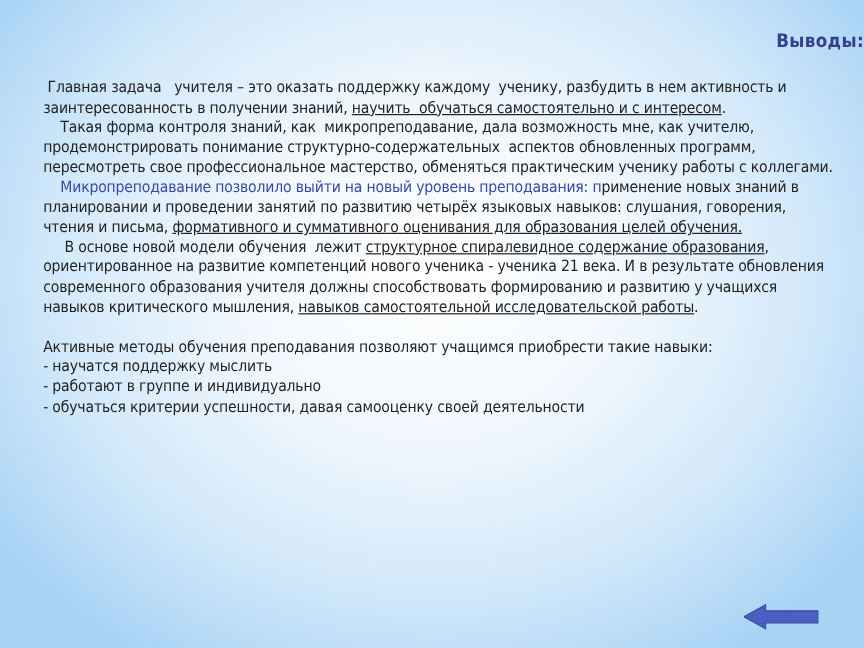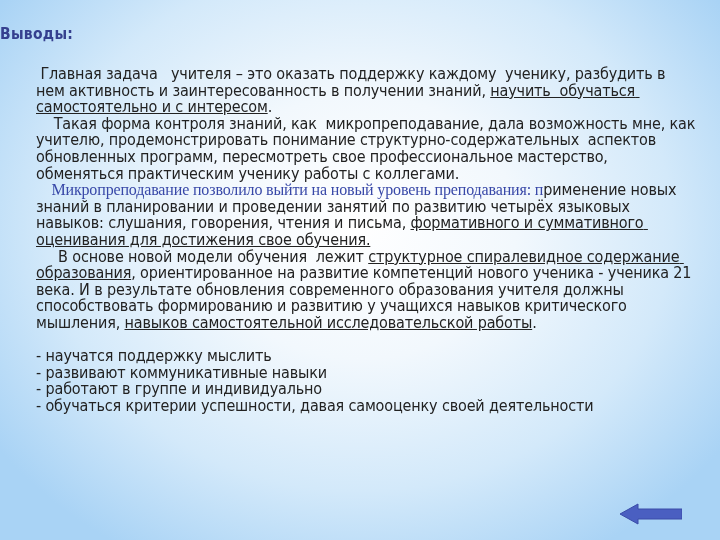--- a/index.html
+++ b/index.html
@@ -5,56 +5,56 @@
   html, body { margin: 0; padding: 0; }
   body {
     width: 720px; height: 540px; overflow: hidden; position: relative;
     background: radial-gradient(ellipse 62% 70% at 50% 42%, #ffffff 0%, #f2f8fd 35%, #d3e9fa 70%, #a9d3f5 100%);
     font-family: "DejaVu Sans Condensed", "DejaVu Sans", sans-serif;
     color: #222;
   }
   .slide { position: absolute; inset: 0; }
   .title {
     position: absolute; left: 0; right: 0; top: 25px;
-    text-align: left; font-size: 15.5px; font-weight: bold;
+    text-align: right; font-size: 15.5px; font-weight: bold;
     color: #35408f; letter-spacing: 0.3px;
   }
   .content {
     position: absolute; left: 36px; top: 66px; width: 660px;
-    font-size: 16px; line-height: 16.6px; font-stretch: condensed;
+    font-size: 13px; line-height: 16.6px; font-stretch: condensed;
     letter-spacing: -0.15px;
   }
   .p { margin: 0; }
   .u { text-decoration: underline; }
-  .blue { color: #3848a8; font-family: Liberation Serif, serif; }
+  .blue { color: #3848a8; }
   .gap { height: 16.6px; }
   .back-arrow {
     position: absolute; left: 620px; top: 503px; width: 62px; height: 22px;
     cursor: pointer;
   }
 </style>
 </head>
 <body>
 
 <div class="slide">
   <div class="title">Выводы:</div>
 
   <div class="content">
     <p class="p" style="white-space:pre-wrap"><span> Главная задача   учителя – это оказать поддержку каждому  ученику, разбудить в нем активность и заинтересованность в получении знаний, </span><span class="u">научить  обучаться самостоятельно и с интересом</span><span>.</span></p>
 
     <p class="p" style="white-space:pre-wrap"><span>    Такая форма контроля знаний, как  микропреподавание, дала возможность мне, как учителю, продемонстрировать понимание структурно-содержательных  аспектов обновленных программ, пересмотреть свое профессиональное мастерство, обменяться практическим ученику работы с коллегами.</span></p>
 
-    <p class="p" style="white-space:pre-wrap"><span class="blue">    Микропреподавание позволило выйти на новый уровень преподавания: п</span><span>рименение новых знаний в планировании и проведении занятий по развитию четырёх языковых навыков: слушания, говорения, чтения и письма, </span><span class="u">формативного и суммативного оценивания для достижения свое обучения.</span></p>
+    <p class="p" style="white-space:pre-wrap"><span class="blue">    Микропреподавание позволило выйти на новый уровень преподавания: п</span><span>рименение новых знаний в планировании и проведении занятий по развитию четырёх языковых навыков: слушания, говорения, чтения и письма, </span><span class="u">формативного и суммативного оценивания для образования целей обучения.</span></p>
 
     <p class="p" style="white-space:pre-wrap"><span>     В основе новой модели обучения  лежит </span><span class="u">структурное спиралевидное содержание образования</span><span>, ориентированное на развитие компетенций нового ученика - ученика 21 века. И в результате обновления современного образования учителя должны способствовать формированию и развитию у учащихся навыков критического мышления, </span><span class="u">навыков самостоятельной исследовательской работы</span><span>.</span></p>
 
     <div class="gap"></div>
 
+    <p class="p">Активные методы обучения преподавания позволяют учащимся приобрести такие навыки:</p>
     <p class="p">- научатся поддержку мыслить</p>
-    <p class="p">- развивают коммуникативные навыки</p>
     <p class="p">- работают в группе и индивидуально</p>
     <p class="p">- обучаться критерии успешности, давая  самооценку своей деятельности</p>
   </div>
 
   <div class="back-arrow">
     <svg width="62" height="22" viewBox="0 0 62 22">
       <polygon points="0,11 18,1 18,6 62,6 62,16 18,16 18,21" fill="#4a5fc1" stroke="#3a4ca8" stroke-width="1"></polygon>
     </svg>
   </div>
 </div>

